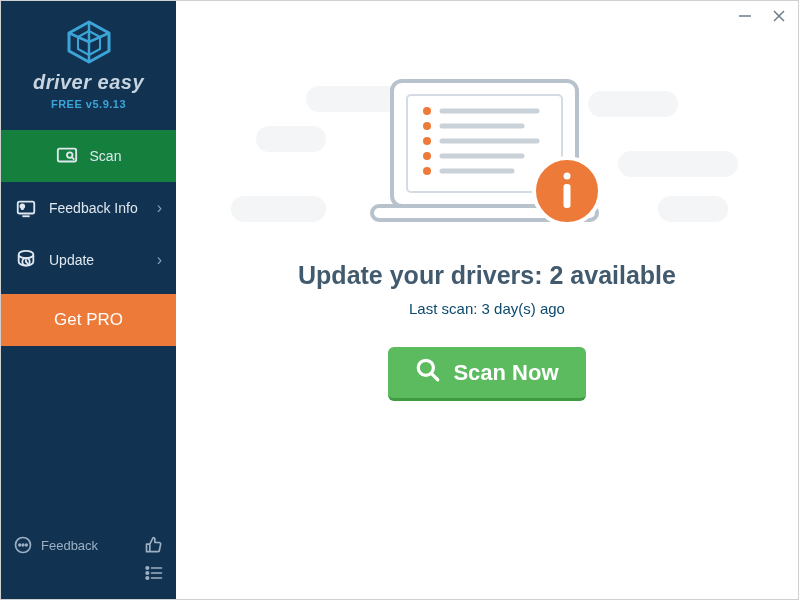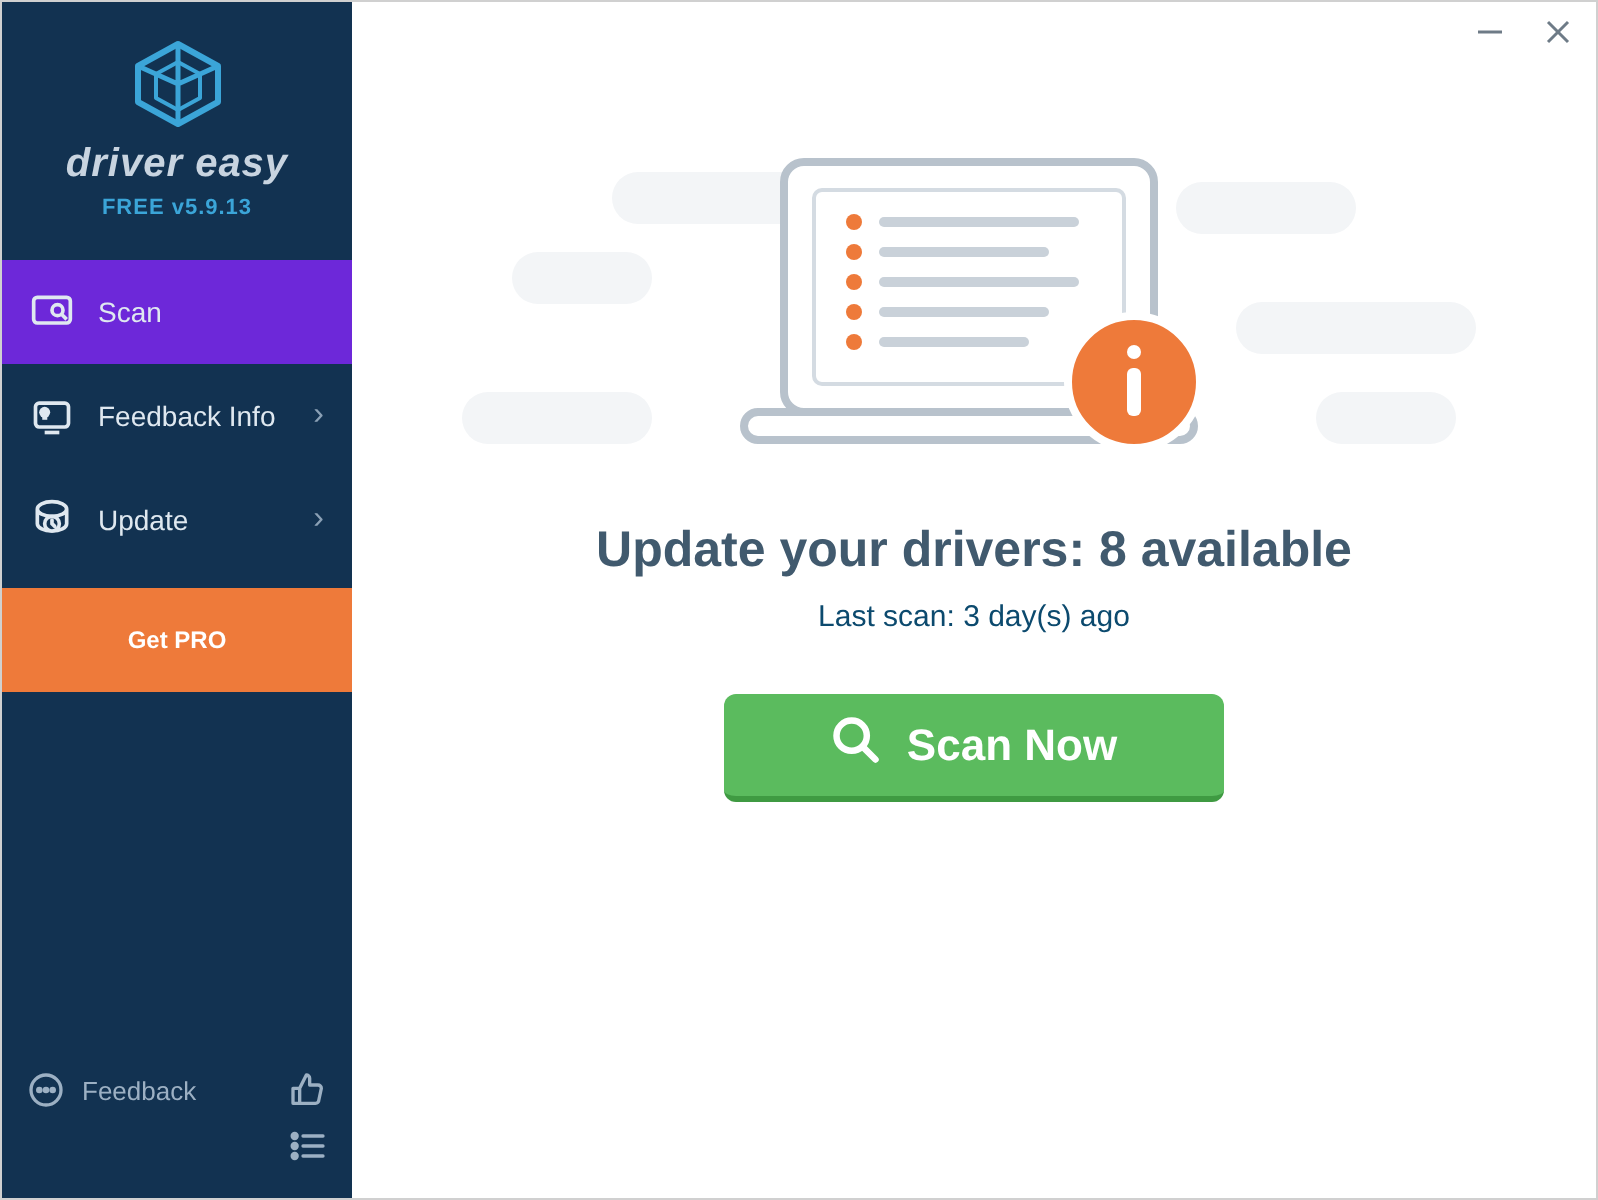--- a/index.html
+++ b/index.html
@@ -4,39 +4,39 @@
 <style>
 * { margin: 0; padding: 0; box-sizing: border-box; font-family: -apple-system, BlinkMacSystemFont, "Segoe UI", Arial, sans-serif; }
 body { width: 799px; height: 600px; overflow: hidden; background: #fff; border: 1px solid #d0d0d0; display: flex; }
 .sidebar { width: 175px; height: 100%; background: #123251; display: flex; flex-direction: column; }
 .logo-area { padding: 18px 0 10px 0; text-align: center; }
 .logo-svg { margin: 0 auto 6px auto; display: block; }
 .logo-text { font-style: italic; font-weight: 600; font-size: 20px; color: #c8d4e0; letter-spacing: 0.5px; }
 .logo-version { color: #3ba5d8; font-size: 11px; font-weight: 600; margin-top: 4px; letter-spacing: 0.5px; }
 .nav { margin-top: 10px; }
 .nav-item { display: flex; align-items: center; height: 52px; padding: 0 14px; cursor: pointer; color: #dfe8f0; font-size: 14px; position: relative; }
-.nav-item.active { background: #6d28d9; }
+.nav-item.active { background: #15803d; justify-content: center; }
 .nav-item .icon { width: 22px; height: 22px; margin-right: 12px; display: flex; align-items: center; justify-content: center; }
 .nav-item .chevron { margin-left: auto; color: #8aa0b5; font-size: 16px; }
-.pro-btn { margin: 8px 0 0 0; height: 52px; background: #ee7a3a; color: #fff; display: flex; align-items: center; justify-content: center; font-size: 12px; font-weight: 700; cursor: pointer; }
+.pro-btn { margin: 8px 0 0 0; height: 52px; background: #ee7a3a; color: #fff; display: flex; align-items: center; justify-content: center; font-size: 17px; font-weight: 400; cursor: pointer; }
 .spacer { flex: 1; }
 .bottom-row { display: flex; align-items: flex-start; padding: 10px 12px 16px 12px; color: #9cb0c3; }
 .feedback { display: flex; align-items: center; cursor: pointer; font-size: 13px; }
 .feedback .icon { width: 20px; height: 20px; margin-right: 8px; }
 .bottom-icons { margin-left: auto; display: flex; flex-direction: column; gap: 8px; }
 .bottom-icons .bicon { width: 20px; height: 20px; cursor: pointer; display: flex; align-items: center; justify-content: center; }
 .main { flex: 1; background: #fff; position: relative; display: flex; flex-direction: column; }
 .titlebar { height: 30px; display: flex; justify-content: flex-end; align-items: center; padding-right: 10px; gap: 16px; }
 .tb-btn { cursor: pointer; color: #6e7b87; display:flex; align-items:center; justify-content:center; width:18px; height:18px;}
 .content { flex: 1; display: flex; flex-direction: column; align-items: center; padding-top: 40px; position: relative; }
 .clouds { position: absolute; top: 0; left: 0; right: 0; height: 280px; pointer-events: none; }
 .cloud { position: absolute; background: #f3f5f7; border-radius: 20px; height: 26px; }
 .headline { color: #415a6e; font-size: 25px; font-weight: 700; margin-top: 20px; }
 .subline { color: #0c4a6e; font-size: 15px; margin-top: 10px; }
-.scan-btn { margin-top: 30px; width: 250px; height: 54px; background: #5bbb5e; border: none; border-bottom: 3px solid #3f9a42; border-radius: 6px; color: #fff; font-size: 22px; font-weight: 700; display: flex; align-items: center; justify-content: center; gap: 12px; cursor: pointer; }
+.scan-btn { margin-top: 30px; width: 198px; height: 54px; background: #5bbb5e; border: none; border-bottom: 3px solid #3f9a42; border-radius: 6px; color: #fff; font-size: 22px; font-weight: 700; display: flex; align-items: center; justify-content: center; gap: 12px; cursor: pointer; }
 .laptop-wrap { position: relative; width: 300px; height: 170px; }
 </style>
 </head>
 <body>
 
 <div class="sidebar">
   <div class="logo-area">
     <svg class="logo-svg" width="52" height="46" viewBox="0 0 52 46">
       <g fill="none" stroke="#3ba5d8" stroke-width="3" stroke-linejoin="round">
         <path d="M26 3 L46 14 L46 32 L26 43 L6 32 L6 14 Z"></path>
@@ -174,21 +174,21 @@
 
         <rect x="35" y="135" width="225" height="14" rx="7" fill="#fff" stroke="#b8c2cc" stroke-width="4"></rect>
 
         <circle cx="230" cy="120" r="33" fill="#ee7a3a"></circle>
         <circle cx="230" cy="120" r="33" fill="none" stroke="#fff" stroke-width="4"></circle>
         <circle cx="230" cy="105" r="3.5" fill="#fff"></circle>
         <rect x="226.5" y="113" width="7" height="24" rx="3" fill="#fff"></rect>
       </svg>
     </div>
 
-    <div class="headline">Update your drivers: 8 available</div>
+    <div class="headline">Update your drivers: 2 available</div>
     <div class="subline">Last scan: 3 day(s) ago</div>
 
     <button class="scan-btn">
       <span>
         <svg width="26" height="26" viewBox="0 0 24 24" fill="none" stroke="#fff" stroke-width="3" stroke-linecap="round">
           <circle cx="10" cy="10" r="7"></circle>
           <line x1="15.5" y1="15.5" x2="21" y2="21"></line>
         </svg>
       </span>
       <span>Scan Now</span>

